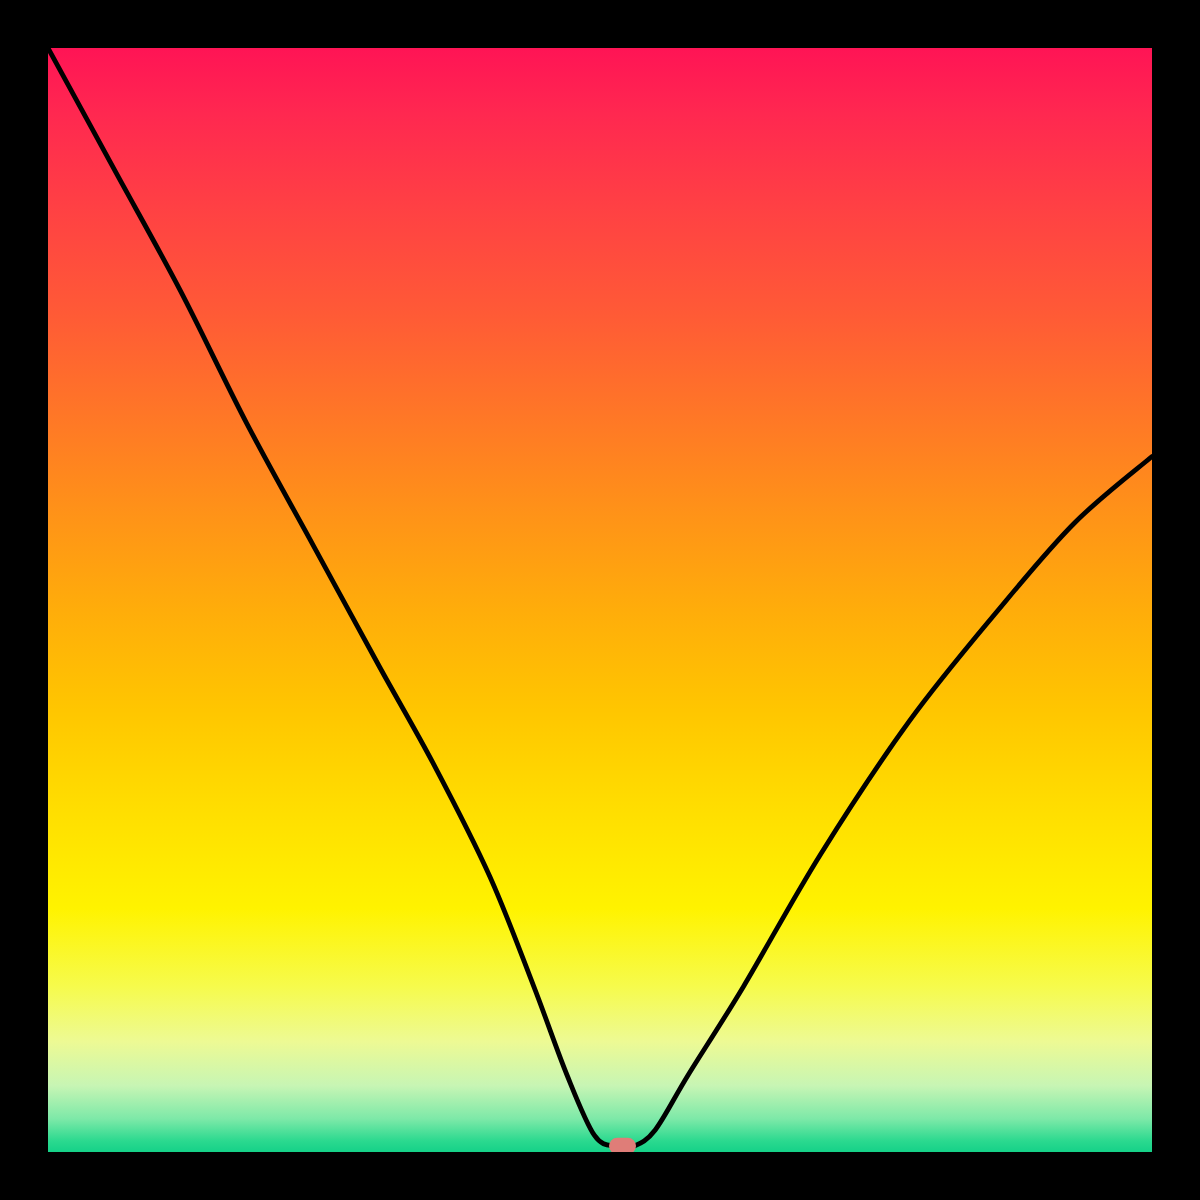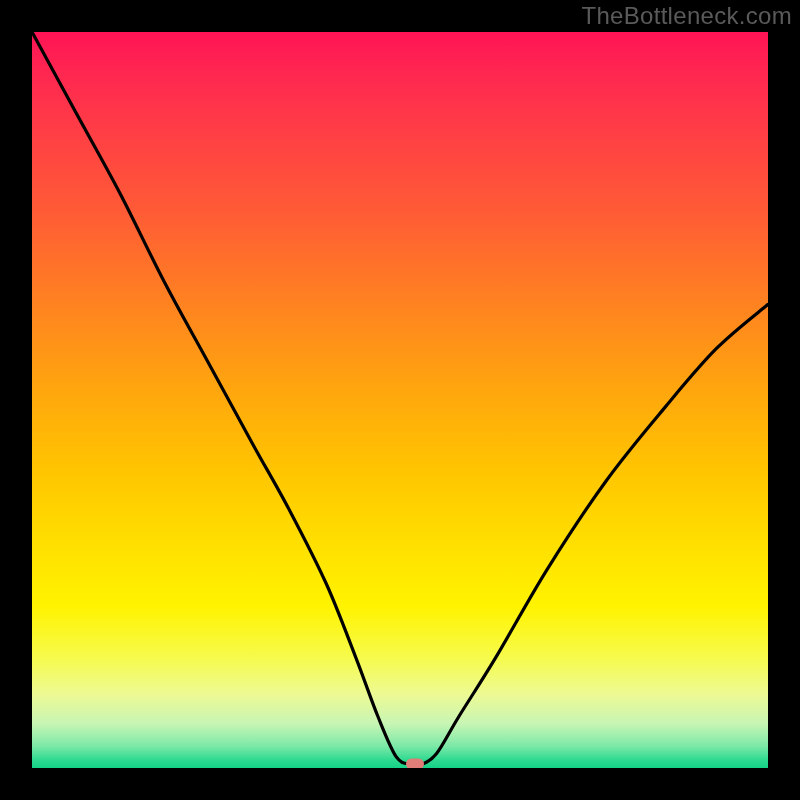--- a/index.html
+++ b/index.html
@@ -78,21 +78,20 @@
     background: #df7d78;
     z-index: 4;
     transform: translate(-50%, -50%);
   }
 </style>
 </head>
 <body>
 
 <div class="frame">
 
-  <div class="watermark">TheBottleneck.com</div>
 
   <div class="plot">
     <div class="gradient"></div>
 
     <svg class="curve" viewBox="0 0 736 736" preserveAspectRatio="none">
       <path id="curve-path" d="M 0 0 C 7.359999999999999 13.49333333333334, 29.439999999999998 53.97333333333337, 44.16 80.96000000000004 C 58.879999999999995 107.9466666666667, 73.6 133.70666666666665, 88.32 161.91999999999996 C 103.03999999999999 190.13333333333327, 117.75999999999999 222.0266666666666, 132.48 250.23999999999995 C 147.2 278.45333333333326, 161.92 304.2133333333333, 176.64 331.2 C 191.35999999999999 358.18666666666667, 207.30666666666664 387.62666666666667, 220.79999999999998 412.16 C 234.29333333333332 436.6933333333334, 245.3333333333333 455.09333333333336, 257.59999999999997 478.40000000000003 C 269.8666666666666 501.7066666666667, 283.36 527.4666666666667, 294.40000000000003 552 C 305.44000000000005 576.5333333333333, 315.25333333333333 603.52, 323.84 625.6 C 332.4266666666666 647.6800000000001, 339.1733333333333 667.9200000000001, 345.91999999999996 684.48 C 352.66666666666663 701.04, 358.79999999999995 716.9866666666667, 364.32 724.96 C 369.84000000000003 732.9333333333334, 374.74666666666667 731.0933333333334, 379.04 732.32 C 383.33333333333337 733.5466666666667, 385.7866666666667 734.1600000000001, 390.08000000000004 732.32 C 394.3733333333334 730.48, 398.6666666666667 729.2533333333333, 404.8 721.28 C 410.93333333333334 713.3066666666666, 417.06666666666666 700.4266666666667, 426.88 684.48 C 436.6933333333333 668.5333333333333, 448.96000000000004 650.1333333333333, 463.68 625.6 C 478.4 601.0666666666667, 496.79999999999995 566.72, 515.1999999999999 537.28 C 533.5999999999999 507.84, 554.4533333333334 475.94666666666666, 574.08 448.96 C 593.7066666666667 421.9733333333333, 614.5600000000001 397.44, 632.96 375.36 C 651.36 353.28000000000003, 667.3066666666667 333.65333333333336, 684.48 316.48 C 701.6533333333333 299.3066666666667, 727.4133333333333 279.68, 736 272.32" fill="none" stroke="#000" stroke-width="3.2" stroke-linecap="round" stroke-linejoin="round"></path>
     </svg>
 
     <div class="marker" id="marker" style="left: 382.72px; top: 732.32px; background: rgb(223, 125, 120);"></div>
   </div>

